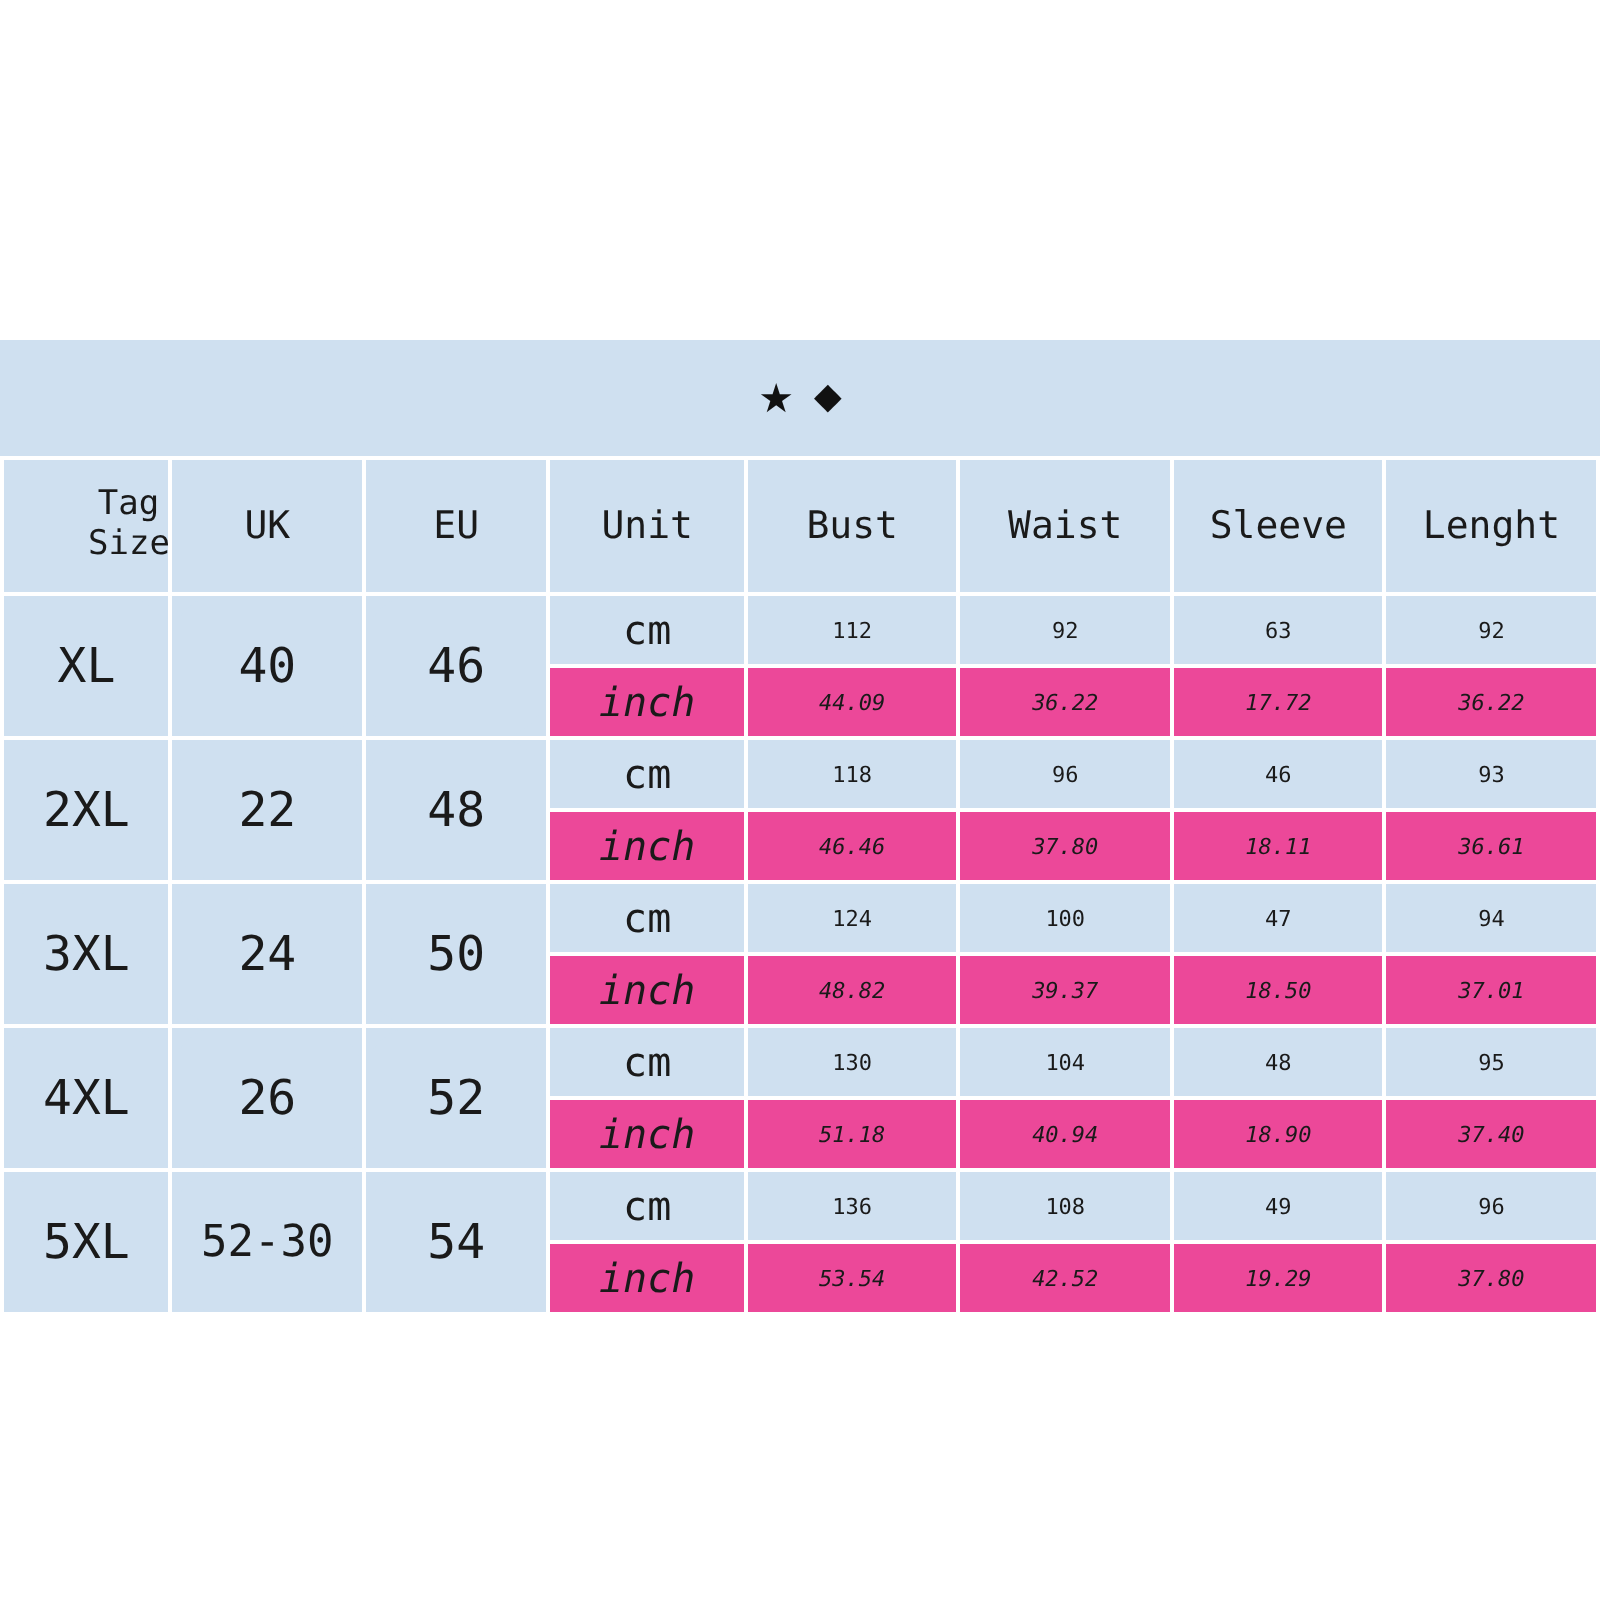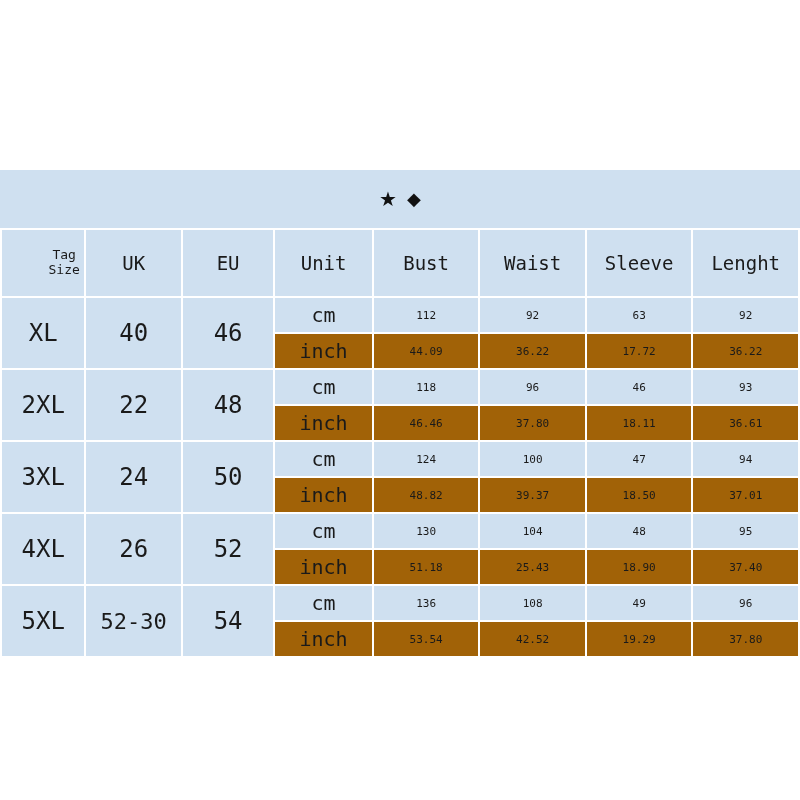--- a/index.html
+++ b/index.html
@@ -57,21 +57,21 @@
   .col-unit   { width: 98px; }
   .col-val    { width: 106px; }
 
   thead th {
     height: 66px;
     font-size: 19px;
     background: #cfe0f0;
     font-weight: normal;
   }
   thead th.tag-head {
-    font-size: 13px;
+    font-size: 17px;
     line-height: 1.15;
     padding-left: 42px;
   }
 
   td.size-cell {
     font-size: 24px;
     background: #cfe0f0;
     border-radius: 27px;
   }
   td.size-cell.uk-small { font-size: 22px; }
@@ -85,22 +85,23 @@
   }
 
   tr.row-cm td.unit-cell,
   tr.row-cm td.value-cell {
     background: #cfe0f0;
     height: 34px;
   }
 
   tr.row-inch td.unit-cell,
   tr.row-inch td.value-cell {
-    background: #a16207;
+    background: #ec4899;
     height: 34px;
+    font-style: italic;
   }
 </style>
 </head>
 <body>
 
 <div id="chart-wrap">
 
   <div class="banner">
     <span class="star">★</span>
     <span class="diamond">◆</span>
@@ -194,21 +195,21 @@
         <td class="size-cell" rowspan="2">52</td>
         <td class="unit-cell">cm</td>
         <td class="value-cell">130</td>
         <td class="value-cell">104</td>
         <td class="value-cell">48</td>
         <td class="value-cell">95</td>
       </tr>
       <tr class="row-inch">
         <td class="unit-cell">inch</td>
         <td class="value-cell">51.18</td>
-        <td class="value-cell">25.43</td>
+        <td class="value-cell">40.94</td>
         <td class="value-cell">18.90</td>
         <td class="value-cell">37.40</td>
       </tr>
 
       <tr class="row-cm">
         <td class="size-cell" rowspan="2">5XL</td>
         <td class="size-cell uk-small" rowspan="2">52-30</td>
         <td class="size-cell" rowspan="2">54</td>
         <td class="unit-cell">cm</td>
         <td class="value-cell">136</td>

